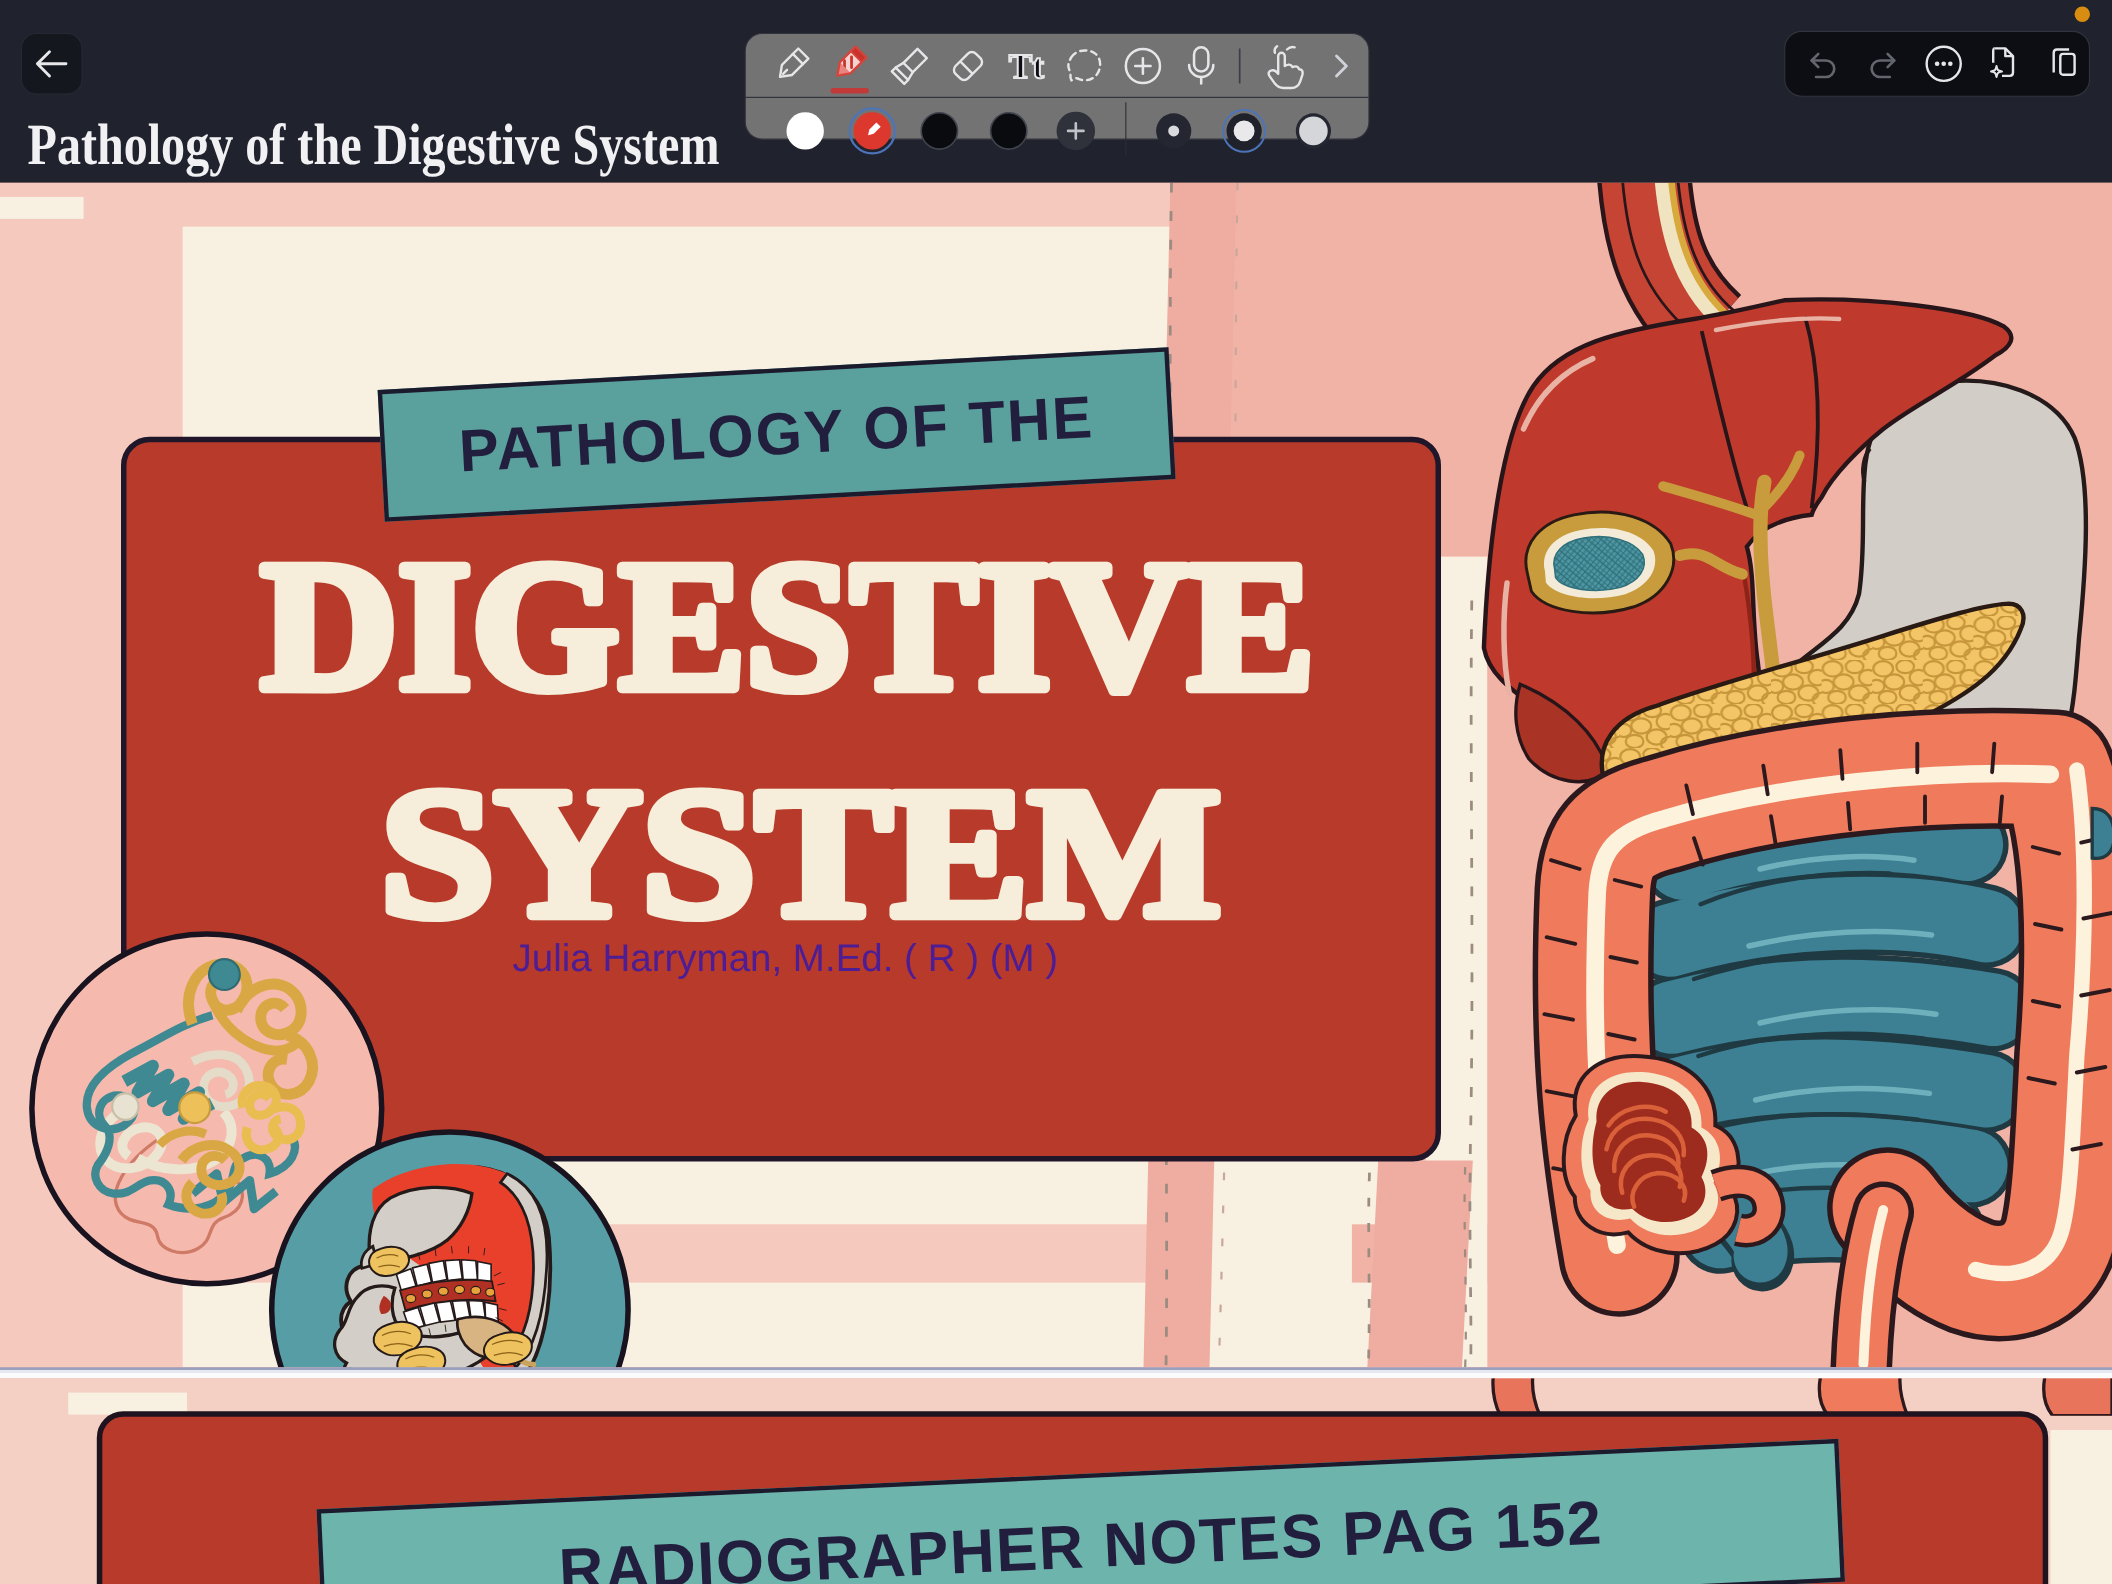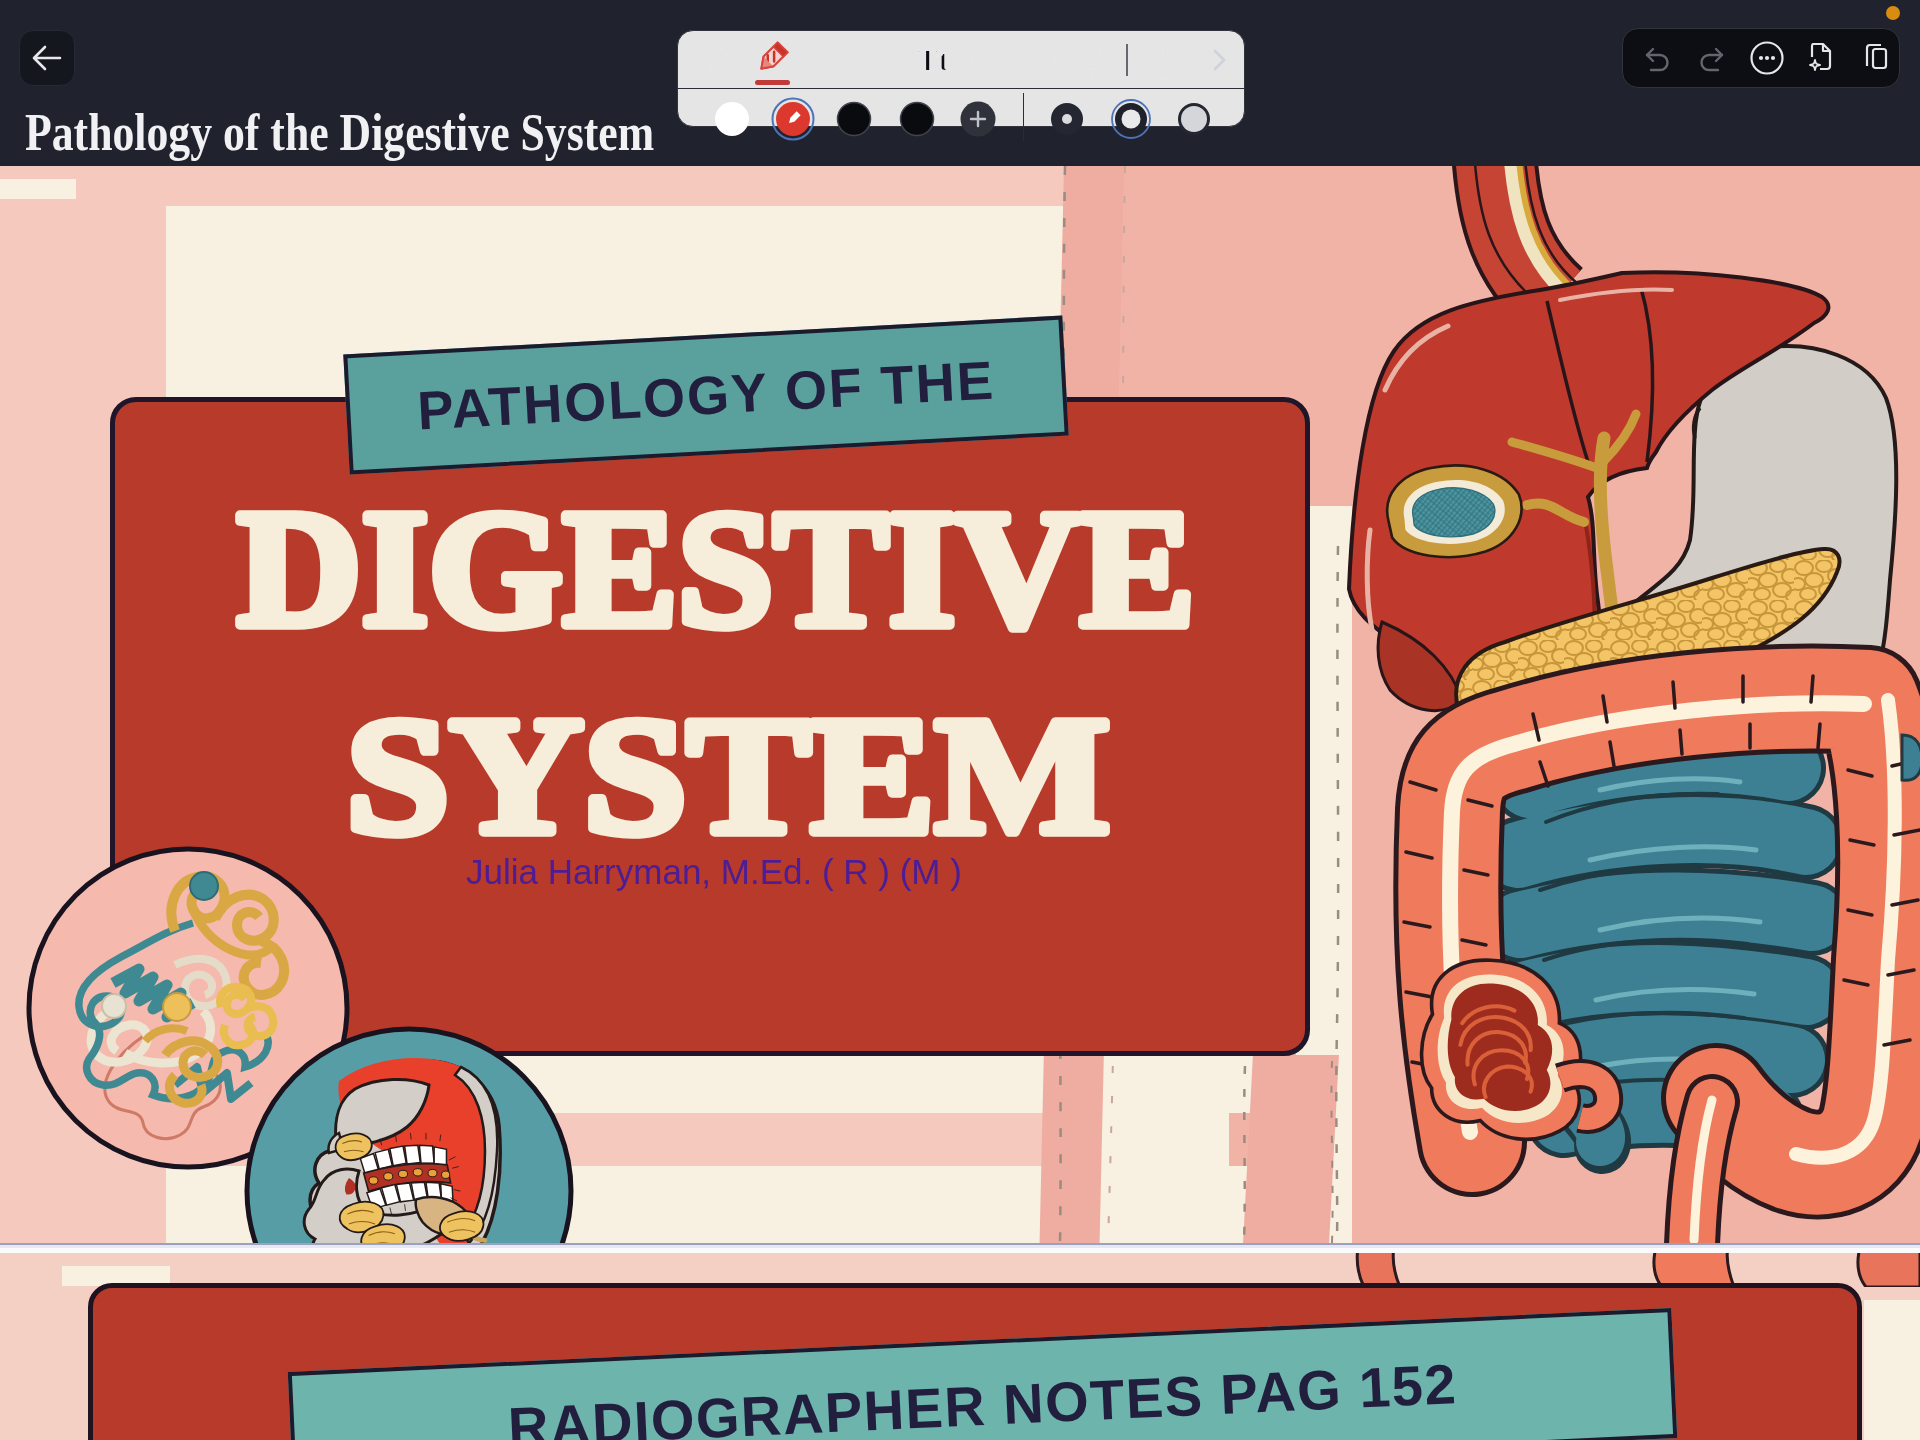--- a/index.html
+++ b/index.html
@@ -311,21 +311,21 @@
   <div class="abs" style="left:19px;top:30px;width:56px;height:56px;background:#15171e;border:1px solid #262935;border-radius:14px;box-sizing:border-box;">
     <svg width="54" height="54" viewBox="0 0 54 54">
         <g stroke="#e8e8ea" stroke-width="2.6" fill="none" stroke-linecap="round" stroke-linejoin="round">
           <path d="M14 27 H40 M14 27 L25 16 M14 27 L25 38"></path>
         </g>
       </svg>
   </div>
 
   <div class="abs" id="apptitle" style="left:25px;top:102px;font-family:'Liberation Serif',serif;font-weight:bold;font-size:53px;color:#f1f1f3;white-space:nowrap;transform:scaleX(.825);transform-origin:0 0;">Pathology of the Digestive System</div>
 
-  <div class="abs" style="left:677px;top:30px;width:568px;height:97px;background:#e5e5e5;border:1px solid #31343d;border-radius:16px;box-sizing:border-box;">
+  <div class="abs" style="left:677px;top:30px;width:568px;height:97px;background:#737373;border:1px solid #31343d;border-radius:16px;box-sizing:border-box;">
     <div class="abs" style="left:0;top:57px;width:566px;height:1px;background:#2a2d36;"></div>
     <div class="abs" style="left:345px;top:62px;width:1px;height:48px;background:#2a2d36;"></div>
 
     <svg id="row1" class="abs" style="left:0;top:0;" width="566" height="57" viewBox="0 0 566 57">
 
       <g transform="translate(41,29) rotate(45)" stroke="#e6e6e9" stroke-width="2.2" fill="none" stroke-linejoin="round" stroke-linecap="round">
         <path d="M-6.5,-16 h13 v21 l-6.5,9 l-6.5,-9 z"></path>
           <path d="M-6.5,-9 h13"></path>
           <path d="M0,5 v5"></path>
       </g>

